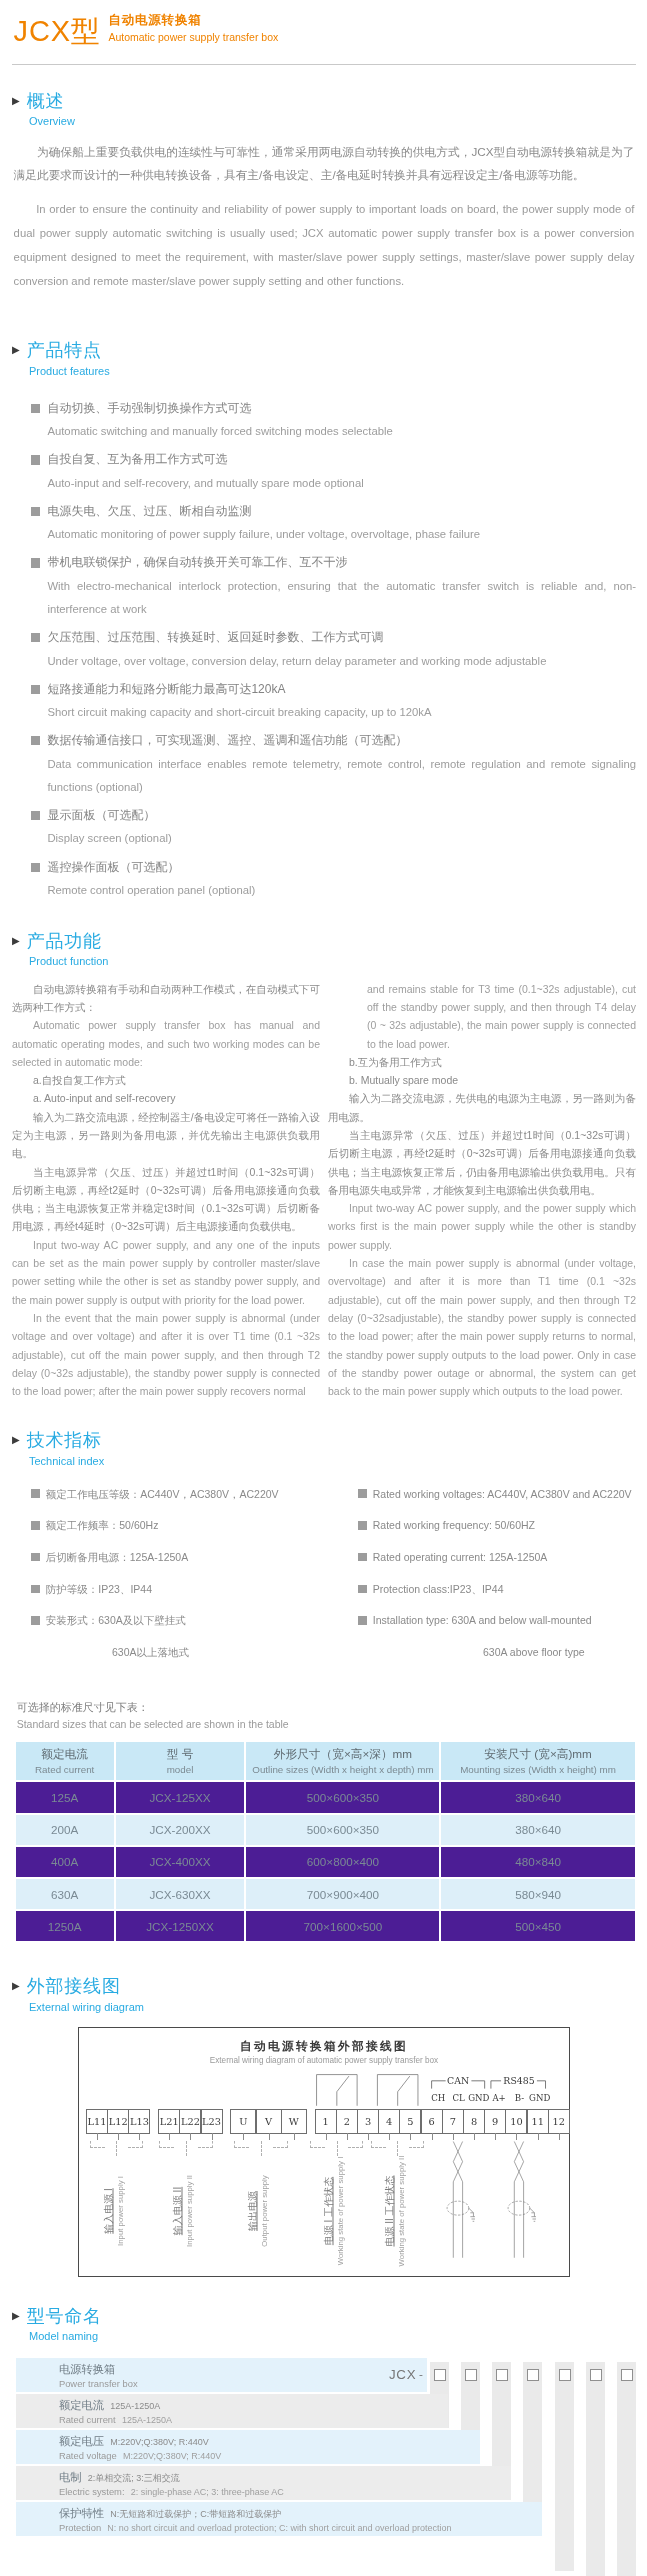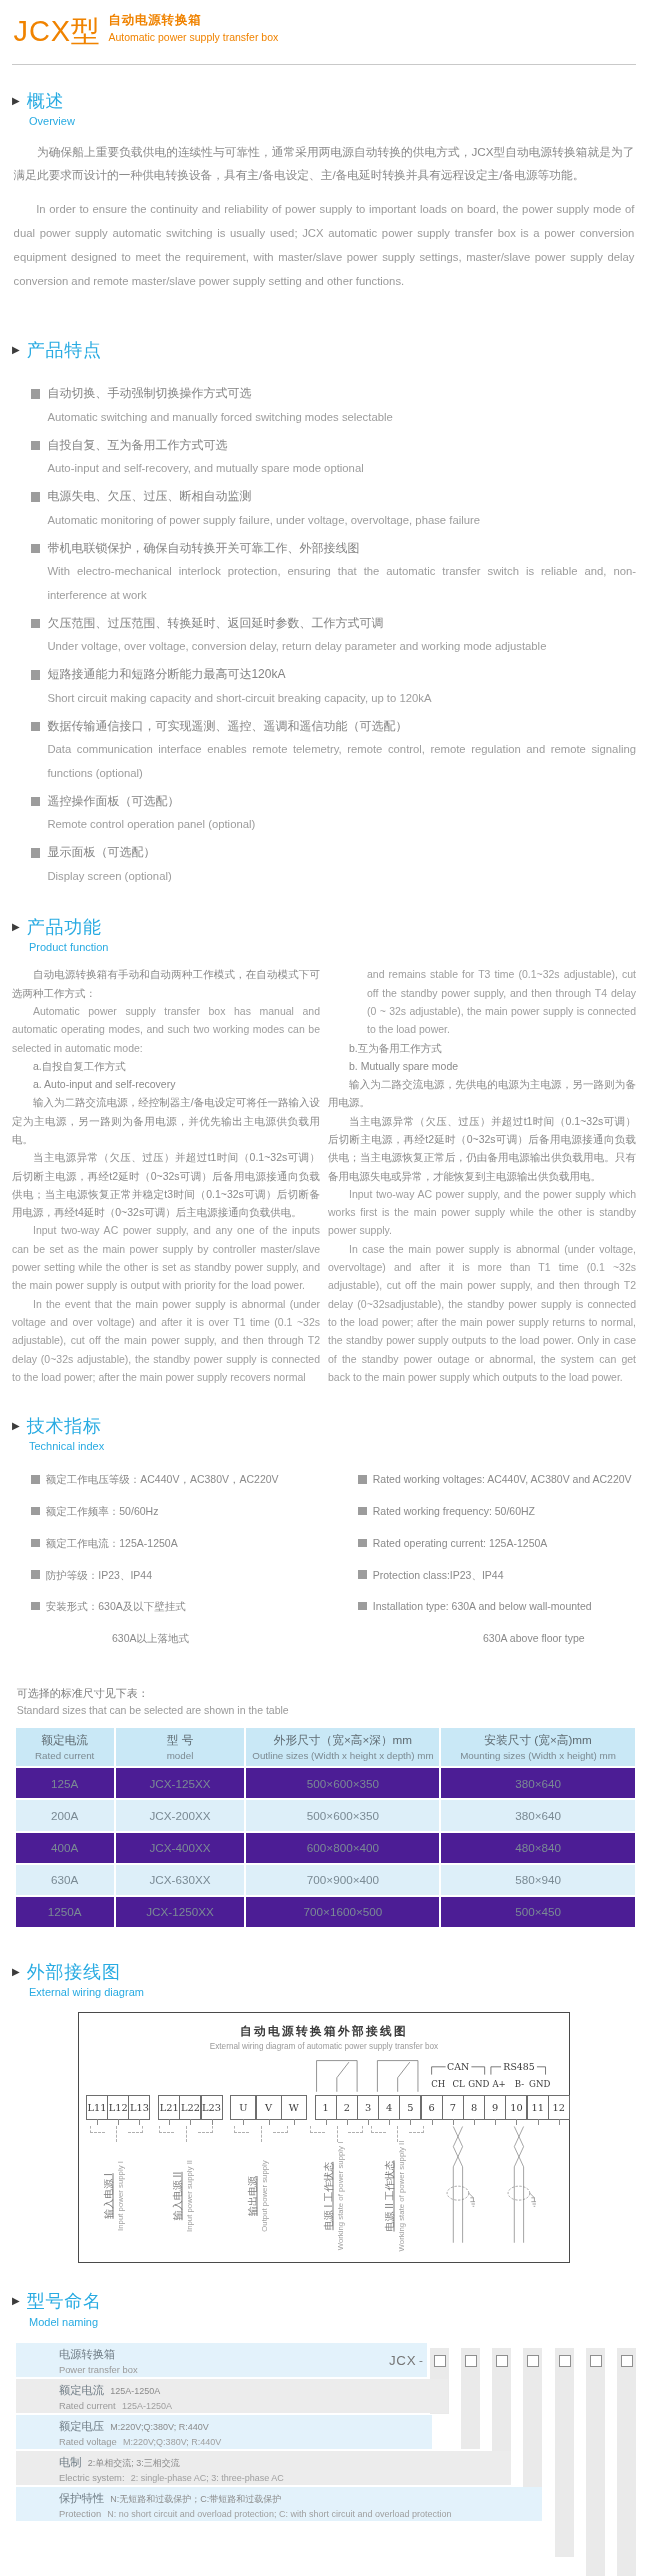--- a/index.html
+++ b/index.html
@@ -125,20 +125,21 @@
     <div class="en">Overview</div>
   </div>
   <p class="para-cn">为确保船上重要负载供电的连续性与可靠性，通常采用两电源自动转换的供电方式，JCX型自动电源转换箱就是为了满足此要求而设计的一种供电转换设备，具有主/备电设定、主/备电延时转换并具有远程设定主/备电源等功能。</p>
   <p class="para-en">In order to ensure the continuity and reliability of power supply to important loads on board, the power supply mode of dual power supply automatic switching is usually used; JCX automatic power supply transfer box is a power conversion equipment designed to meet the requirement, with master/slave power supply settings, master/slave power supply delay conversion and remote master/slave power supply setting and other functions.</p>
 
   <div class="sec-h" style="margin-top:45px;">
     <div class="row1">
         <span class="tri">▶</span>
       <span class="cn">产品特点</span>
       </div>
+    <div class="en">Product features</div>
   </div>
   <div class="feat-list">
     <div class="feat">
       <div class="feat-cn">
           <span class="sq"></span>
           <span>自动切换、手动强制切换操作方式可选</span>
         </div>
       <div class="feat-en">Automatic switching and manually forced switching modes selectable</div>
     </div>
     <div class="feat">
@@ -151,21 +152,21 @@
     <div class="feat">
       <div class="feat-cn">
           <span class="sq"></span>
           <span>电源失电、欠压、过压、断相自动监测</span>
         </div>
       <div class="feat-en">Automatic monitoring of power supply failure, under voltage, overvoltage, phase failure</div>
     </div>
     <div class="feat">
       <div class="feat-cn">
           <span class="sq"></span>
-          <span>带机电联锁保护，确保自动转换开关可靠工作、外部接线图</span>
+          <span>带机电联锁保护，确保自动转换开关可靠工作、互不干涉</span>
         </div>
       <div class="feat-en">With electro-mechanical interlock protection, ensuring that the automatic transfer switch is reliable and, non-interference at work</div>
     </div>
     <div class="feat">
       <div class="feat-cn">
           <span class="sq"></span>
           <span>欠压范围、过压范围、转换延时、返回延时参数、工作方式可调</span>
         </div>
       <div class="feat-en">Under voltage, over voltage, conversion delay, return delay parameter and working mode adjustable</div>
     </div>
@@ -179,30 +180,30 @@
     <div class="feat">
       <div class="feat-cn">
           <span class="sq"></span>
           <span>数据传输通信接口，可实现遥测、遥控、遥调和遥信功能（可选配）</span>
         </div>
       <div class="feat-en">Data communication interface enables remote telemetry, remote control, remote regulation and remote signaling functions (optional)</div>
     </div>
     <div class="feat">
       <div class="feat-cn">
           <span class="sq"></span>
+          <span>显示面板（可选配）</span>
+        </div>
+      <div class="feat-en">Display screen (optional)</div>
+    </div>
+    <div class="feat">
+      <div class="feat-cn">
+          <span class="sq"></span>
           <span>遥控操作面板（可选配）</span>
         </div>
       <div class="feat-en">Remote control operation panel (optional)</div>
-    </div>
-    <div class="feat">
-      <div class="feat-cn">
-          <span class="sq"></span>
-          <span>显示面板（可选配）</span>
-        </div>
-      <div class="feat-en">Display screen (optional)</div>
     </div>
   </div>
 
   <div class="sec-h" style="margin-top:26.5px;">
     <div class="row1">
         <span class="tri">▶</span>
       <span class="cn">产品功能</span>
       </div>
     <div class="en">Product function</div>
   </div>
@@ -240,21 +241,21 @@
       <div class="ti">
           <span class="sq"></span>
           <span>额定工作电压等级：AC440V，AC380V，AC220V</span>
         </div>
       <div class="ti">
           <span class="sq"></span>
           <span>额定工作频率：50/60Hz</span>
         </div>
       <div class="ti">
           <span class="sq"></span>
-          <span>额定工作电流：125A-1250A</span>
+          <span>后切断备用电源：125A-1250A</span>
         </div>
       <div class="ti">
           <span class="sq"></span>
           <span>防护等级：IP23、IP44</span>
         </div>
       <div class="ti">
           <span class="sq"></span>
           <span>安装形式：630A及以下壁挂式</span>
         </div>
       <div class="ti cont">
@@ -496,21 +497,21 @@
     <div class="nstrip" style="left:601px;height:281px;"></div>
 
     <div class="nrow blue" style="top:0;width:411px;">
       <div class="nr-cn"><span>电源转换箱</span><span class="val"></span></div>
       <div class="nr-en"><span>Power transfer box</span><span class="val"></span></div>
     </div>
     <div class="nrow gray" style="top:36px;width:432px;">
       <div class="nr-cn"><span>额定电流</span><span class="val">125A-1250A</span></div>
       <div class="nr-en"><span>Rated current</span><span class="val">125A-1250A</span></div>
     </div>
-    <div class="nrow blue" style="top:72px;width:416px;">
+    <div class="nrow blue" style="top:72px;width:464px;">
       <div class="nr-cn"><span>额定电压</span><span class="val">M:220V;Q:380V; R:440V</span></div>
       <div class="nr-en"><span>Rated voltage</span><span class="val">M:220V;Q:380V; R:440V</span></div>
     </div>
     <div class="nrow gray" style="top:108px;width:495px;">
       <div class="nr-cn"><span>电制</span><span class="val">2:单相交流; 3:三相交流</span></div>
       <div class="nr-en"><span>Electric system:</span><span class="val">2: single-phase AC; 3: three-phase AC</span></div>
     </div>
     <div class="nrow blue" style="top:144px;width:526px;">
       <div class="nr-cn"><span>保护特性</span><span class="val">N:无短路和过载保护；C:带短路和过载保护</span></div>
       <div class="nr-en"><span>Protection</span><span class="val">N: no short circuit and overload protection; C: with short circuit and overload protection</span></div>

